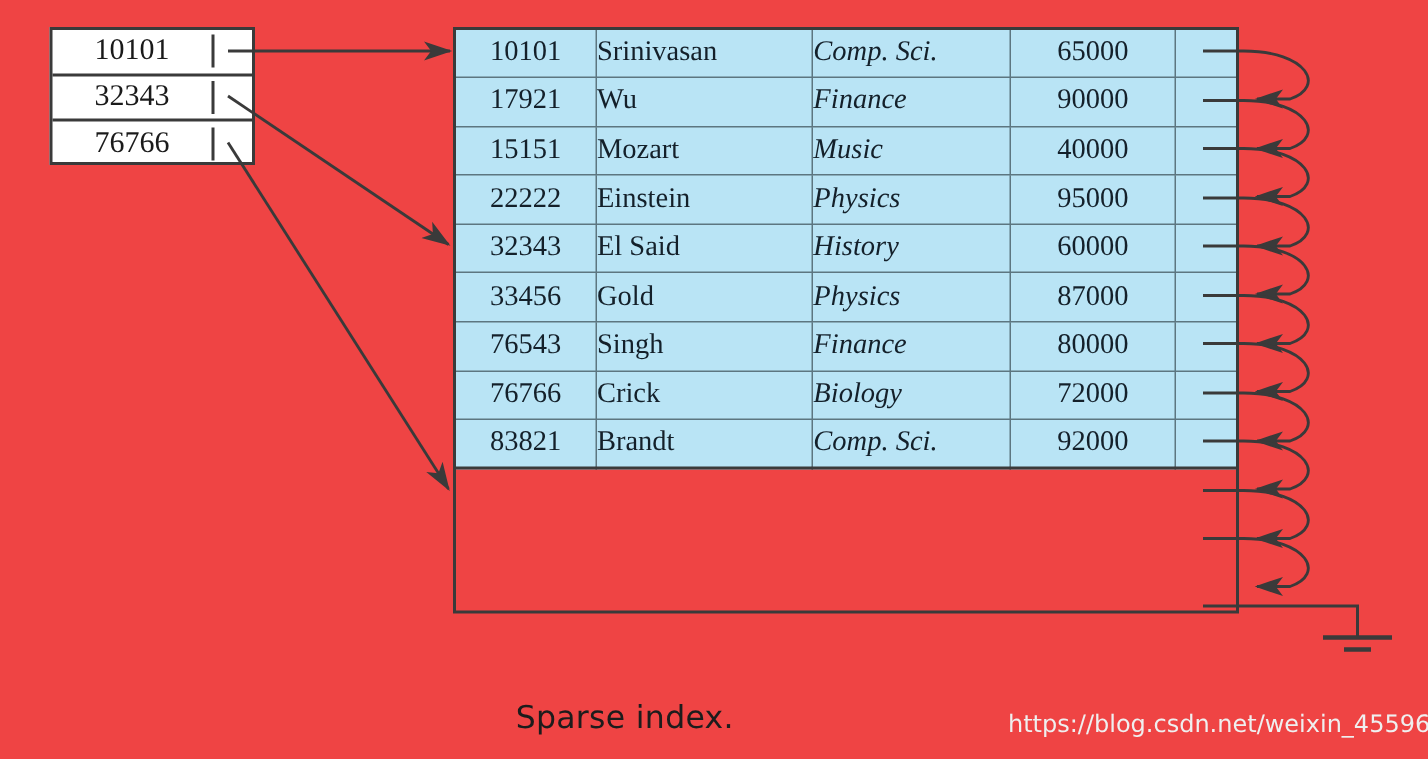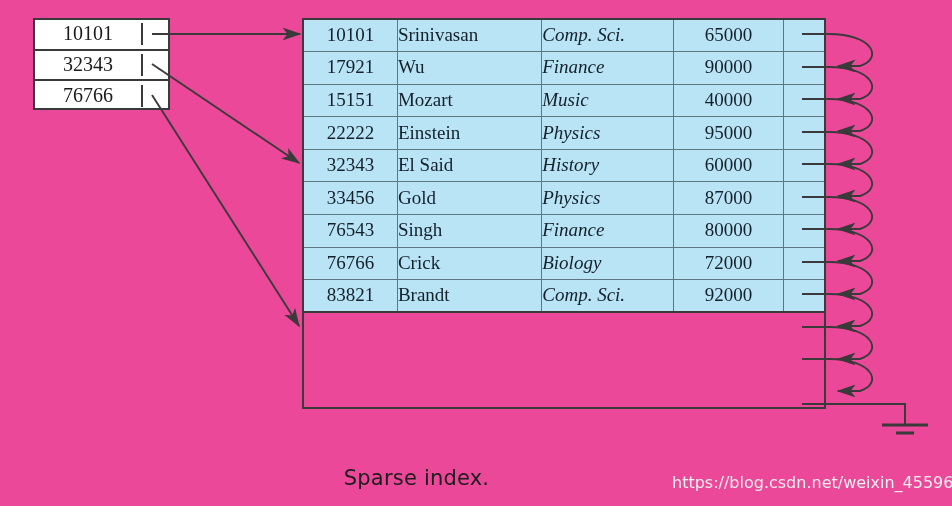--- a/index.html
+++ b/index.html
@@ -4,21 +4,21 @@
 <style>
   html, body {
     margin: 0;
     padding: 0;
     background: #ffffff;
   }
   #page {
     position: relative;
     width: 952px;
     height: 506px;
-    background: #ec4899;
+    background: #ef4444;
     overflow: hidden;
     font-family: "Liberation Serif", "DejaVu Serif", serif;
   }
 
   
   #wires {
     position: absolute;
     left: 0;
     top: 0;
     width: 952px;

